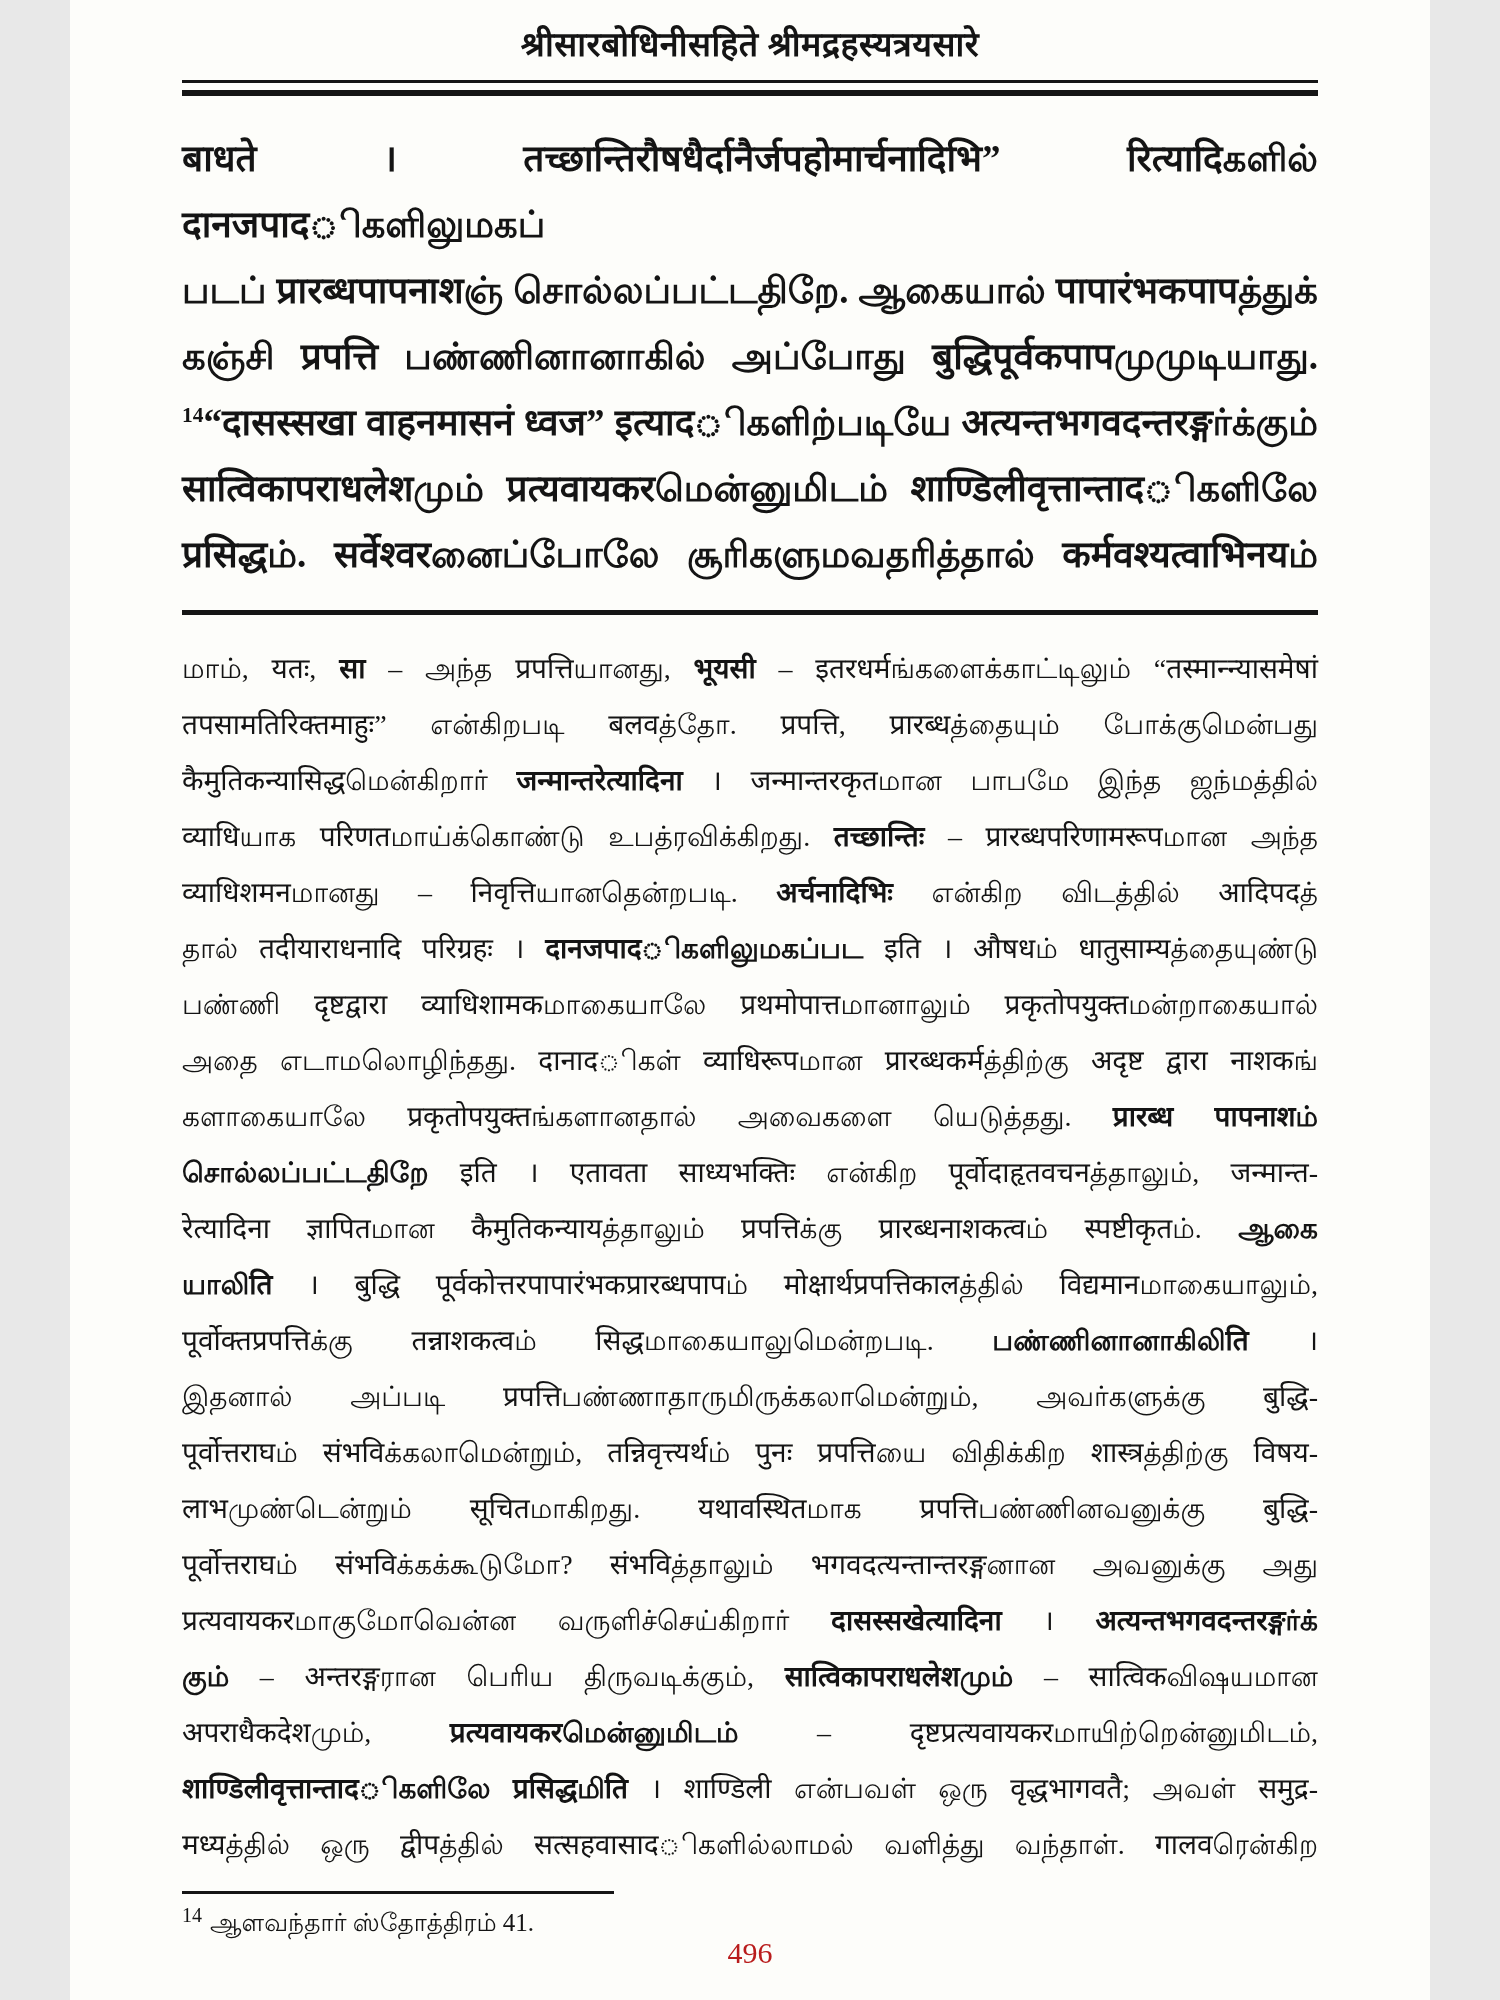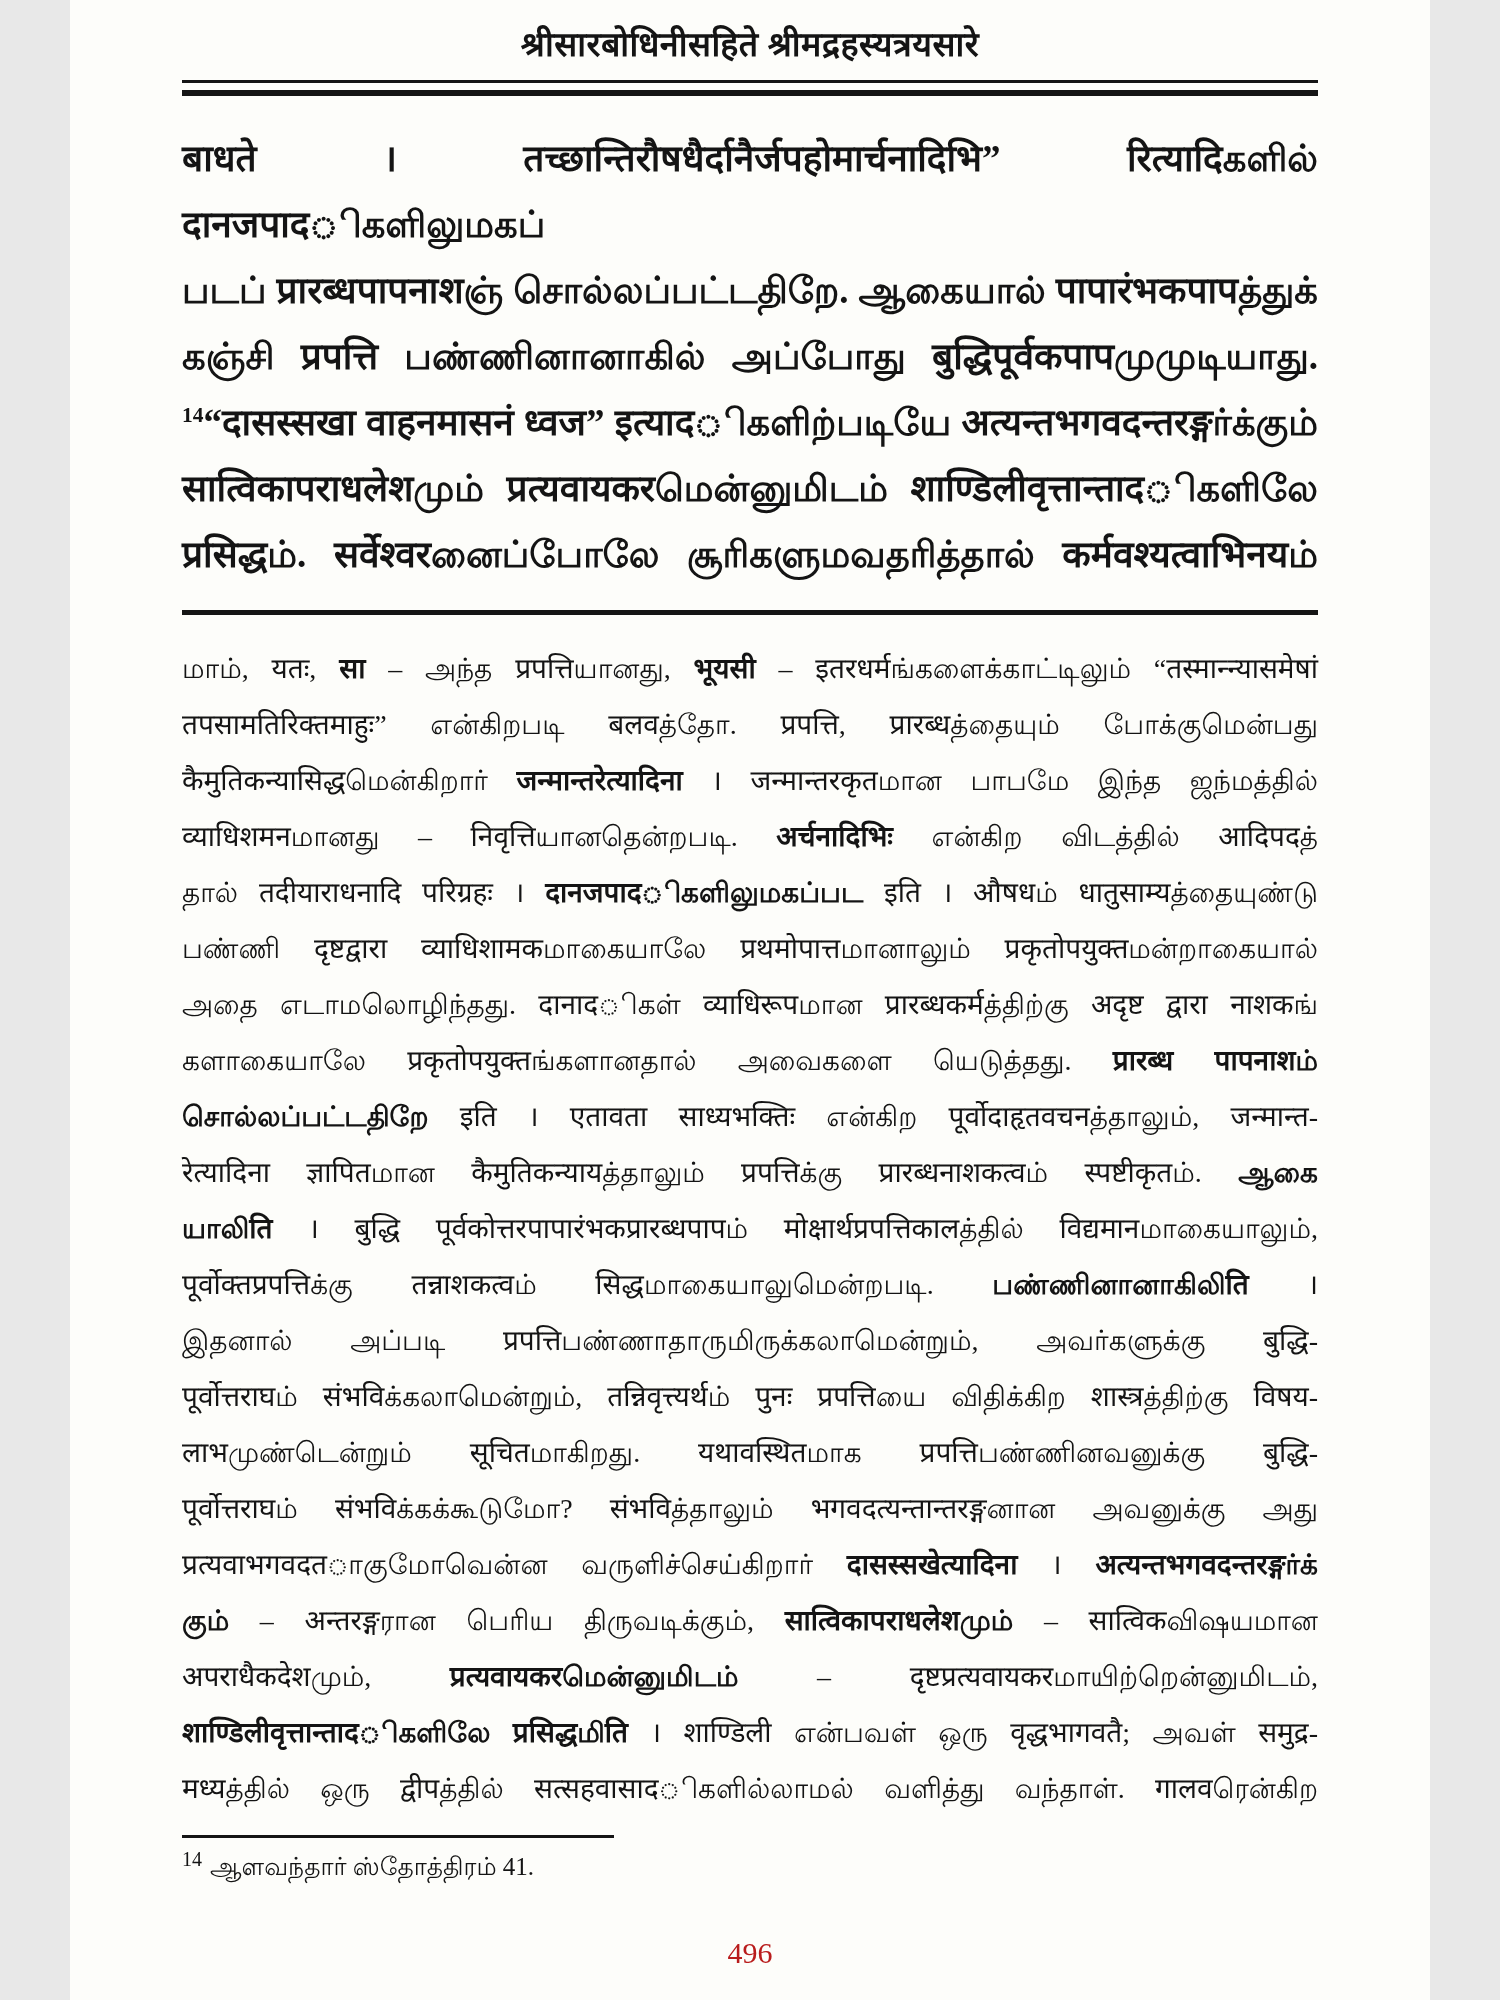--- a/index.html
+++ b/index.html
@@ -82,34 +82,35 @@
       <div class="tline"><span>सात्विकापराधलेशமும்  प्रत्यवायकरமென்னுமிடம்  शाण्डिलीवृत्तान्तादிகளிலே</span></div>
       <div class="tline"><span>प्रसिद्धம்.  सर्वेश्वरனைப்போலே சூரிகளுமவதரித்தால் कर्मवश्यत्वाभिनयம்</span></div>
     </div>
 
   <div class="divider"></div>
 
   <div class="commentary">
       <div class="tline"><span>மாம், यतः, </span><span class="b">सा</span><span> – அந்த प्रपत्तिயானது, </span><span class="b">भूयसी</span><span> – इतरधर्मங்களைக்காட்டிலும் “तस्मान्न्यासमेषां</span></div>
       <div class="tline"><span>तपसामतिरिक्तमाहुः”  என்கிறபடி  बलवத்தோ.   प्रपत्ति,  प्रारब्धத்தையும்  போக்குமென்பது</span></div>
       <div class="tline"><span>कैमुतिकन्यासिद्धமென்கிறார் </span><span class="b">जन्मान्तरेत्यादिना</span><span> । जन्मान्तरकृतமான பாபமே இந்த ஜந்மத்தில்</span></div>
+      <div class="tline"><span>व्याधिயாக परिणतமாய்க்கொண்டு உபத்ரவிக்கிறது.  </span><span class="b">तच्छान्तिः</span><span> – प्रारब्धपरिणामरूपமான அந்த</span></div>
       <div class="tline"><span>व्याधिशमनமானது – निवृत्तिயானதென்றபடி.  </span><span class="b">अर्चनादिभिः</span><span> என்கிற விடத்தில் आदिपदத்</span></div>
       <div class="tline"><span>தால் तदीयाराधनादि परिग्रहः । </span><span class="b">दानजपादிகளிலுமகப்பட</span><span> इति । औषधம் धातुसाम्यத்தையுண்டு</span></div>
       <div class="tline"><span>பண்ணி दृष्टद्वारा व्याधिशामकமாகையாலே प्रथमोपात्तமானாலும் प्रकृतोपयुक्तமன்றாகையால்</span></div>
       <div class="tline"><span>அதை எடாமலொழிந்தது.  दानादிகள் व्याधिरूपமான प्रारब्धकर्मத்திற்கு अदृष्ट द्वारा नाशकங்</span></div>
       <div class="tline"><span>களாகையாலே प्रकृतोपयुक्तங்களானதால் அவைகளை யெடுத்தது.  </span><span class="b">प्रारब्ध पापनाशம்</span></div>
       <div class="tline"><span class="b">சொல்லப்பட்டதிறே</span><span> इति । एतावता साध्यभक्तिः என்கிற पूर्वोदाहृतवचनத்தாலும், जन्मान्त-</span></div>
       <div class="tline"><span>रेत्यादिना ज्ञापितமான कैमुतिकन्यायத்தாலும் प्रपत्तिக்கு प्रारब्धनाशकत्वம் स्पष्टीकृतம்.  </span><span class="b">ஆகை</span></div>
       <div class="tline"><span class="b">யாலிति</span><span> । बुद्धि पूर्वकोत्तरपापारंभकप्रारब्धपापம் मोक्षार्थप्रपत्तिकालத்தில் विद्यमानமாகையாலும்,</span></div>
       <div class="tline"><span>पूर्वोक्तप्रपत्तिக்கு तन्नाशकत्वம் सिद्धமாகையாலுமென்றபடி.  </span><span class="b">பண்ணினானாகிலிति</span><span> ।</span></div>
       <div class="tline"><span>இதனால் அப்படி प्रपत्तिபண்ணாதாருமிருக்கலாமென்றும், அவர்களுக்கு बुद्धि-</span></div>
       <div class="tline"><span>पूर्वोत्तराघம் संभविக்கலாமென்றும், तन्निवृत्त्यर्थம் पुनः प्रपत्तिயை விதிக்கிற शास्त्रத்திற்கு विषय-</span></div>
       <div class="tline"><span>लाभமுண்டென்றும் सूचितமாகிறது.   यथावस्थितமாக प्रपत्तिபண்ணினவனுக்கு बुद्धि-</span></div>
       <div class="tline"><span>पूर्वोत्तराघம் संभविக்கக்கூடுமோ? संभविத்தாலும் भगवदत्यन्तान्तरङ्गனான அவனுக்கு அது</span></div>
-      <div class="tline"><span>प्रत्यवाभगवदतாகுமோவென்ன வருளிச்செய்கிறார் </span><span class="b">दासस्सखेत्यादिना</span><span> । </span><span class="b">अत्यन्तभगवदन्तरङ्गர்க்</span></div>
+      <div class="tline"><span>प्रत्यवायकरமாகுமோவென்ன வருளிச்செய்கிறார் </span><span class="b">दासस्सखेत्यादिना</span><span> । </span><span class="b">अत्यन्तभगवदन्तरङ्गர்க்</span></div>
       <div class="tline"><span class="b">கும்</span><span> – अन्तरङ्गரான பெரிய திருவடிக்கும், </span><span class="b">सात्विकापराधलेशமும்</span><span> – सात्विकவிஷயமான</span></div>
       <div class="tline"><span>अपराधैकदेशமும், </span><span class="b">प्रत्यवायकरமென்னுமிடம்</span><span> – दृष्टप्रत्यवायकरமாயிற்றென்னுமிடம்,</span></div>
       <div class="tline"><span class="b">शाण्डिलीवृत्तान्तादிகளிலே प्रसिद्धமிति</span><span> । शाण्डिली என்பவள் ஒரு वृद्धभागवतै; அவள் समुद्र-</span></div>
       <div class="tline"><span>मध्यத்தில் ஒரு द्वीपத்தில் सत्सहवासादிகளில்லாமல் வளித்து வந்தாள்.  गालवரென்கிற</span></div>
     </div>
 
   <div class="footnote-rule"></div>
 
   <div class="footnote">
     <sup>14</sup><span>ஆளவந்தார் ஸ்தோத்திரம் 41.</span>

